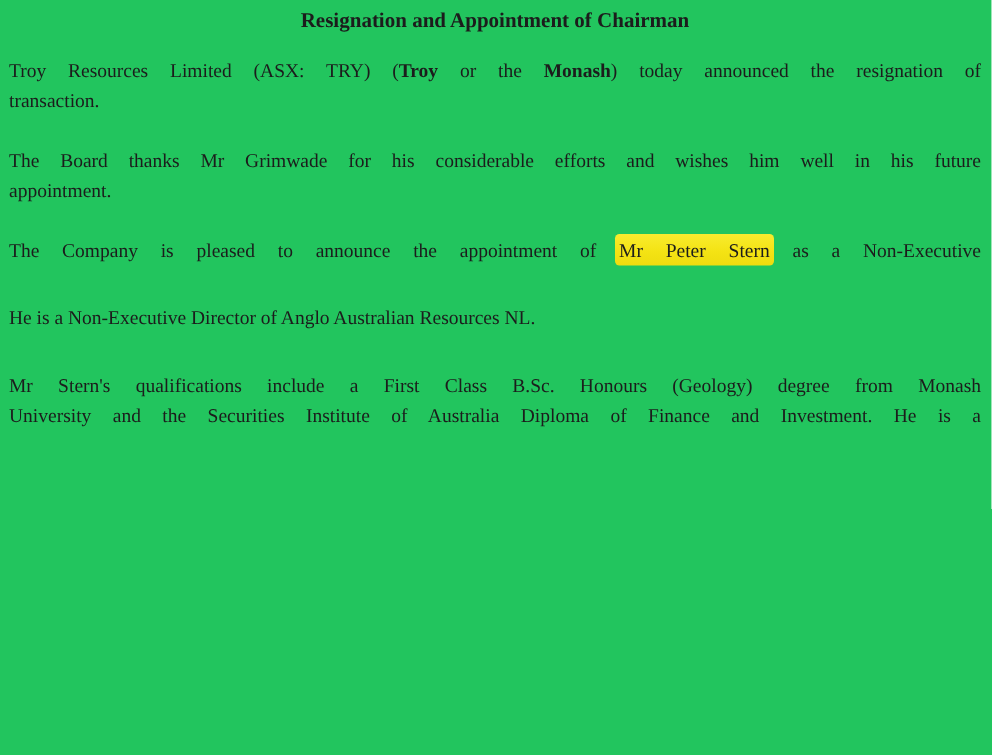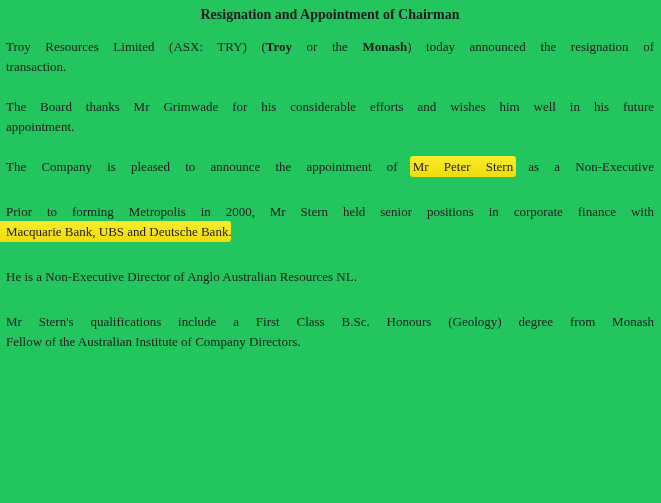--- a/index.html
+++ b/index.html
@@ -50,24 +50,20 @@
       <div class="para">
         <div class="doc-line just"><span>The Board thanks Mr Grimwade for his considerable efforts and wishes him well in his future</span></div>
         <div class="doc-line"><span>appointment.</span></div>
       </div>
       <div class="para">
         <div class="doc-line just"><span>The Company is pleased to announce the appointment of </span><mark class="hl">Mr Peter Stern</mark><span> as a Non-Executive</span></div>
       </div>
       <div class="para">
       </div>
       <div class="para">
-        <div class="doc-line just"><span class="stroke"></span><span>Prior to forming Metropolis in 2000, Mr Stern held senior positions in corporate finance with</span></div>
-        <div class="doc-line"><mark class="hl leftedge">Macquarie Bank, UBS and Deutsche Bank</mark><span>.</span></div>
-      </div>
-      <div class="para">
         <div class="doc-line"><span>He is a Non-Executive Director of Anglo Australian Resources NL.</span></div>
       </div>
       <div class="para">
         <div class="doc-line just"><span>Mr Stern's qualifications include a First Class B.Sc. Honours (Geology) degree from Monash</span></div>
-        <div class="doc-line"><span>Fellow of the Australian Institute of Company Directors.</span></div>
+        <div class="doc-line just"><span>University and the Securities Institute of Australia Diploma of Finance and Investment. He is a</span></div>
       </div>
     </div>
 </div>
 
 </body></html>

